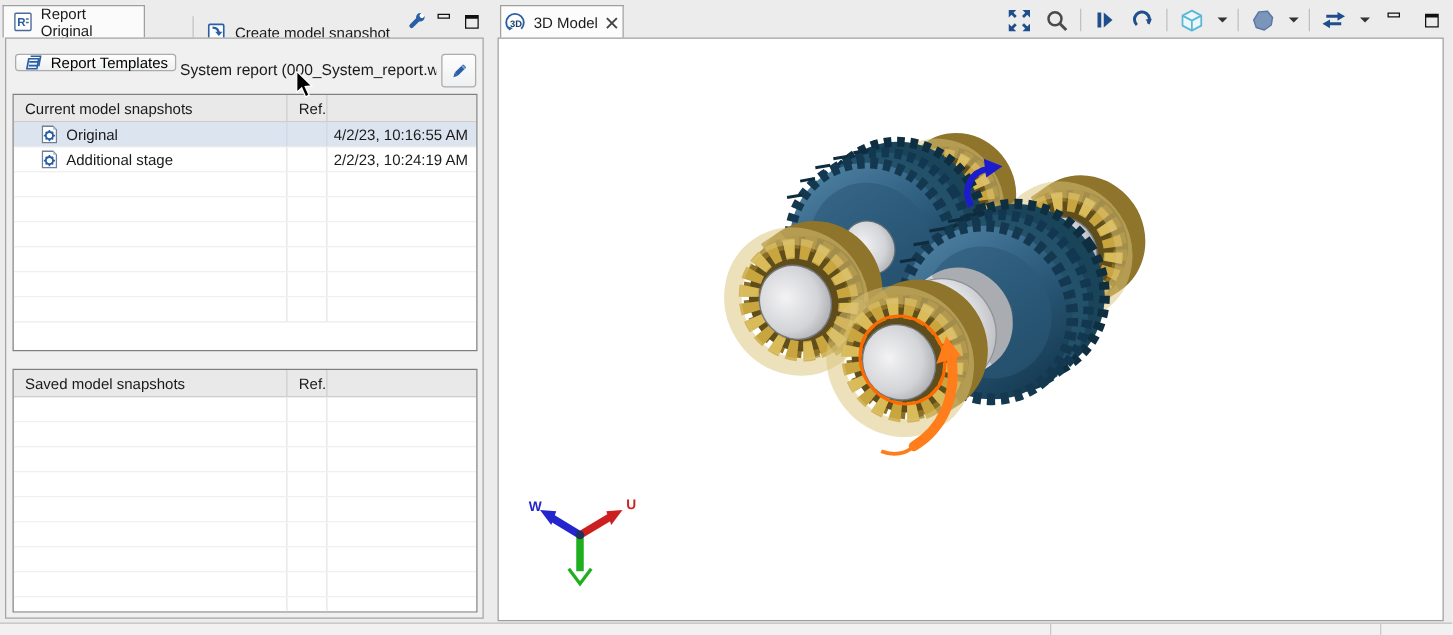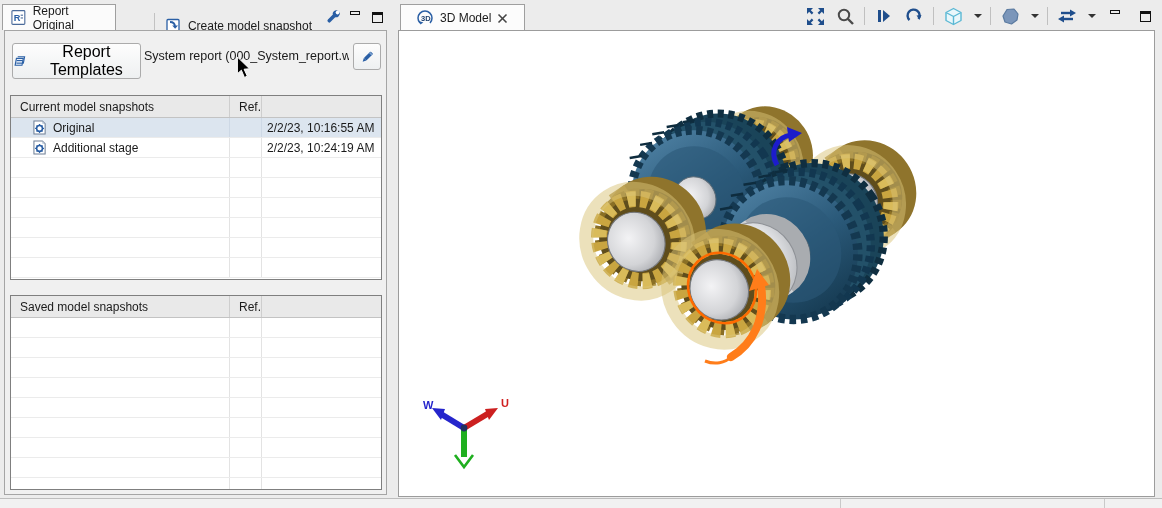--- a/index.html
+++ b/index.html
@@ -20,52 +20,52 @@
   .titlebar-actions { position:absolute; right:4px; top:4px; height:26px;
          display:flex; align-items:center; }
   .snap-tab { display:flex; align-items:center; gap:6px; height:26px;
          padding:0 10px; border-left:1px solid #c2c2c2;margin-top:18px; }
   .icon-btn { display:flex; align-items:center; justify-content:center;
          width:22px; height:24px; }
   .min-glyph { width:10px; height:4px; border:1.5px solid #111; margin-top:-8px; }
   .max-glyph { width:11px; height:11px; border:1.5px solid #111; border-top-width:3px; }
   .panel-body { position:absolute; left:4px; top:30px; width:383px; height:465px;
          background:#f0f0f0; border:1px solid #a5a5a5; }
-  .rt-btn { position:absolute; left:7px; top:12px; width:129px; height:36px;
+  .rt-btn { position:absolute; left:7px; top:12px; width:129px; height:14px;
          border:1px solid #ababab; border-radius:3px;
          background:linear-gradient(#fdfdfd,#eef0f1);
          display:flex; align-items:center; justify-content:center; gap:6px;
-         font-size:16px; cursor:default; }
+         font-size:12px; cursor:default; }
   .report-name { position:absolute; left:139px; top:12px; height:27px; width:205px;
          line-height:27px; font-size:12.5px; white-space:nowrap; overflow:hidden; }
   .pencil-btn { position:absolute; right:5px; top:12px; width:28px; height:27px;
          border:1px solid #ababab; border-radius:3px;
          background:linear-gradient(#fdfdfd,#eef0f1);
          display:grid; place-items:center; }
   .snap-table { position:absolute; left:5px; width:372px; background:#fff;
          border:1px solid #7f7f7f; overflow:hidden; }
-  .tbl-current { top:64px; height:185px; }
+  .tbl-current { top:44px; height:206px; }
   .tbl-saved { top:264px; height:195px; }
   .t-head { display:grid; grid-template-columns:219px 32px 1fr; height:22px;
          background:#e9e9e9; border-bottom:1px solid #c3c3c3; }
   .t-head > div { display:flex; align-items:center; padding-left:9px; height:100%;
          border-right:1px solid #cecece; font-size:12px; }
   .t-head > div:last-child { border-right:none; }
   .t-row { display:grid; grid-template-columns:219px 32px 1fr; height:20px;
          border-bottom:1px solid #ebebeb; background:#fff;text-align:center; }
   .t-row > div { display:flex; align-items:center; height:100%;
          border-right:1px solid #e3e3e3; padding-left:5px; overflow:hidden; }
   .t-row > div:last-child { border-right:none; }
   .t-row .c-name { padding-left:22px; gap:6px; }
   .t-row.selected { background:#dce5ef; }
   .t-row.selected > div { border-right-color:#cdd8e5; }
   
   .right-dock { position:absolute; left:392px; top:0; width:770px; height:498px;
          background:#ececec; }
-  .tab-3d { left:8px; width:auto; padding:0 16px; height:27px; background:#fcfcfc;justify-content:space-between; }
+  .tab-3d { left:8px; width:auto; padding:0 3px; height:27px; background:#fcfcfc;justify-content:space-between; }
   .vtools { position:absolute; right:6px; top:3px; height:26px; display:flex;
          align-items:center; gap:8px; }
   .vsep { width:1px; height:18px; background:#c0c0c0; }
   .viewport { position:absolute; left:6px; top:30px; width:757px; height:467px;
          background:#ffffff; border:1px solid #9c9c9c; }
   .viewport svg.scene { display:block; width:100%; height:100%; }
   .caret { width:0; height:0; border-left:4px solid transparent;
          border-right:4px solid transparent; border-top:4px solid #333; margin-left:2px; }
   
   .bottom-strip { position:absolute; left:0; top:498px; width:1162px; height:10px;
@@ -164,21 +164,21 @@
         <div></div>
       </div>
       <div class="t-row selected">
         <div class="c-name">
           <svg width="14" height="16" viewBox="0 0 15 17">
               <use href="#gdoc"></use>
             </svg>
           <span>Original</span>
         </div>
         <div></div>
-        <div>2/2/23, 10:16:55 AM</div>
+        <div>4/2/23, 10:16:55 AM</div>
       </div>
       <div class="t-row">
         <div class="c-name">
           <svg width="14" height="16" viewBox="0 0 15 17">
               <use href="#gdoc"></use>
             </svg>
           <span>Additional stage</span>
         </div>
         <div></div>
         <div>2/2/23, 10:24:19 AM</div>

